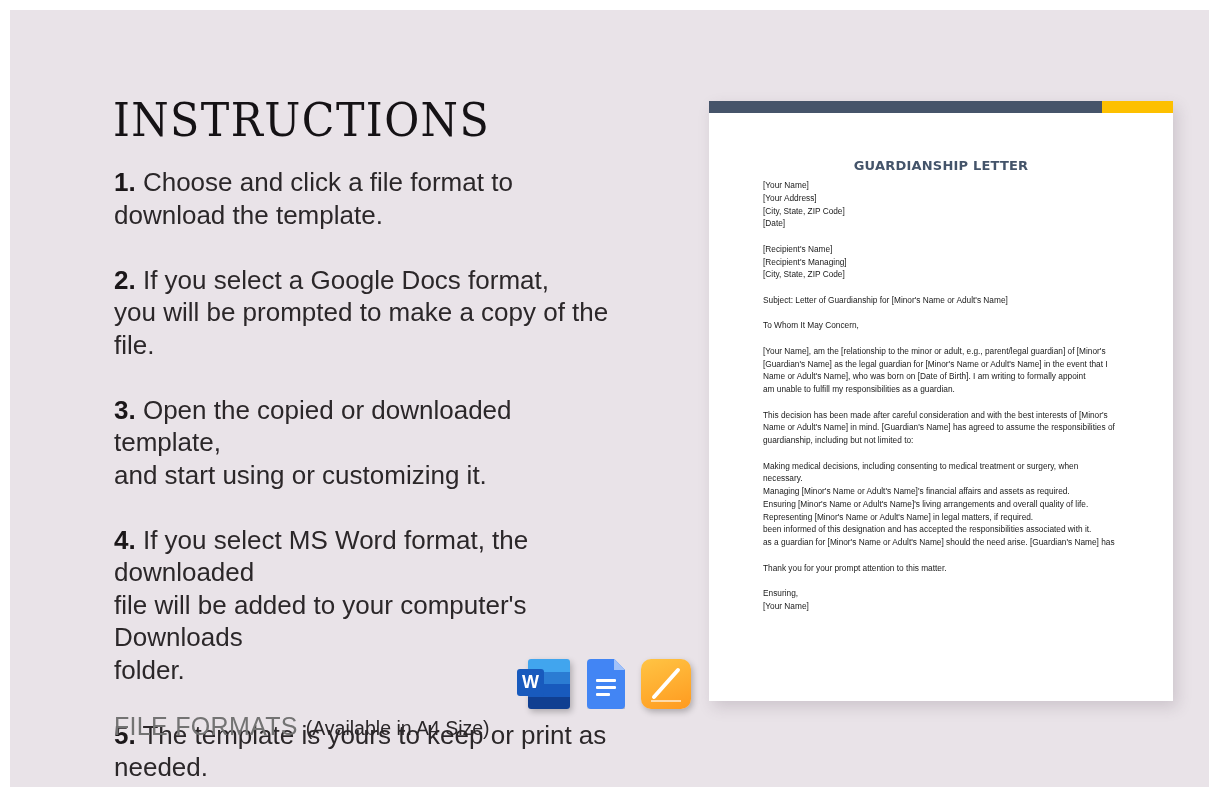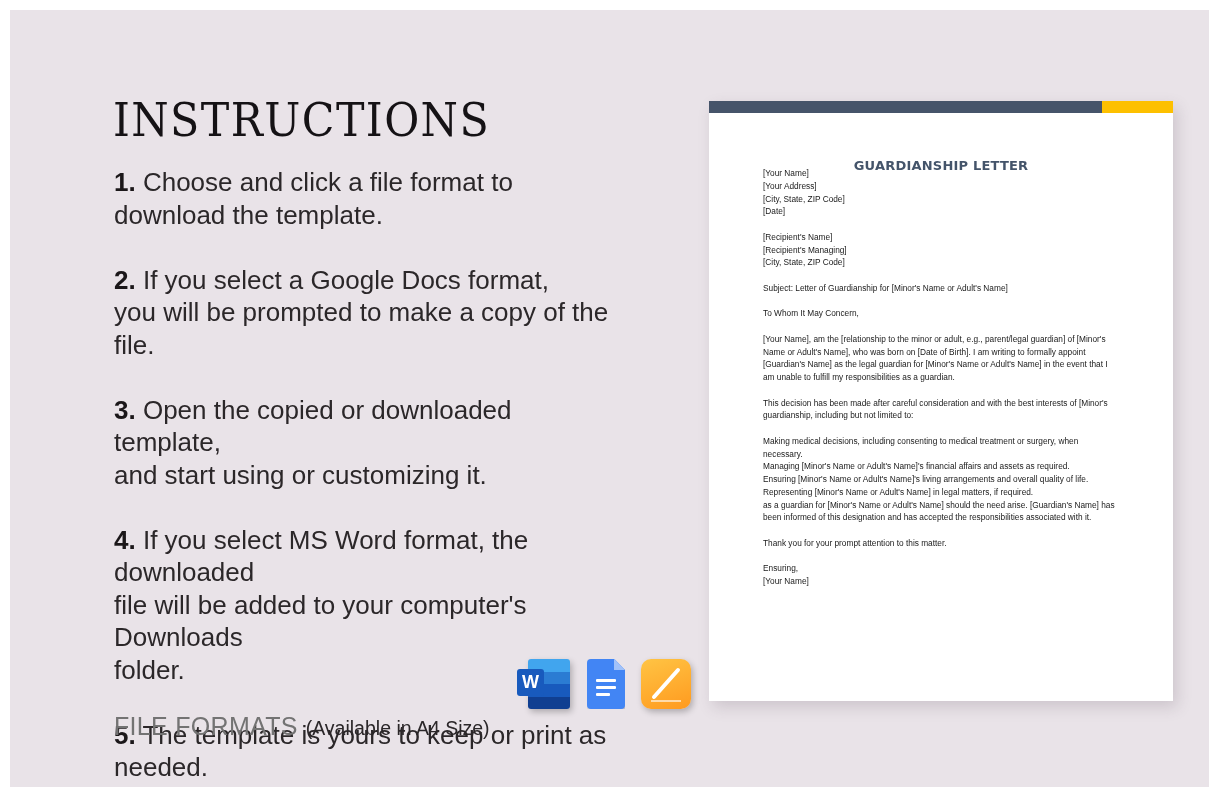--- a/index.html
+++ b/index.html
@@ -66,21 +66,21 @@
     box-shadow: 4px 6px 14px rgba(80,60,80,0.18);
   }
   .doc-bar { position: absolute; left: 0; top: 0; width: 100%; height: 12px; background: #46546a; }
   .doc-bar-accent { position: absolute; right: 0; top: 0; width: 71px; height: 12px; background: #fdc000; }
   .doc-title {
     position: absolute; left: 0; width: 100%; top: 57px; text-align: center;
     font-family: "DejaVu Sans", sans-serif; font-weight: bold; font-size: 13px; color: #44546a;
     letter-spacing: 0.2px;
   }
   .doc-body {
-    position: absolute; left: 54px; top: 66px; width: 365px;
+    position: absolute; left: 54px; top: 78px; width: 365px;
     font-family: "Liberation Sans", sans-serif; font-size: 8.3px; line-height: 12.75px; color: #1a1a1a;
   }
   .doc-body .line { white-space: nowrap; height: 12.75px; }
   .doc-body .gap { height: 12.75px; }
 </style>
 </head>
 <body>
 
 <div class="panel"></div>
 
@@ -139,33 +139,34 @@
       <div class="gap"></div>
       <div class="line">[Recipient's Name]</div>
       <div class="line">[Recipient's Managing]</div>
       <div class="line">[City, State, ZIP Code]</div>
       <div class="gap"></div>
       <div class="line">Subject: Letter of Guardianship for [Minor's Name or Adult's Name]</div>
       <div class="gap"></div>
       <div class="line">To Whom It May Concern,</div>
       <div class="gap"></div>
       <div class="line">[Your Name], am the [relationship to the minor or adult, e.g., parent/legal guardian] of [Minor's</div>
+      <div class="line">[Guardian's Name] as the legal guardian for [Minor's Name or Adult's Name] in the event that I</div>
       <div class="line">Name or Adult's Name], who was born on [Date of Birth]. I am writing to formally appoint</div>
-      <div class="line">[Guardian's Name] as the legal guardian for [Minor's Name or Adult's Name] in the event that I</div>
       <div class="line">am unable to fulfill my responsibilities as a guardian.</div>
       <div class="gap"></div>
       <div class="line">This decision has been made after careful consideration and with the best interests of [Minor's</div>
+      <div class="line">Name or Adult's Name] in mind. [Guardian's Name] has agreed to assume the responsibilities of</div>
       <div class="line">guardianship, including but not limited to:</div>
       <div class="gap"></div>
       <div class="line">Making medical decisions, including consenting to medical treatment or surgery, when</div>
       <div class="line">necessary.</div>
       <div class="line">Managing [Minor's Name or Adult's Name]'s financial affairs and assets as required.</div>
       <div class="line">Ensuring [Minor's Name or Adult's Name]'s living arrangements and overall quality of life.</div>
       <div class="line">Representing [Minor's Name or Adult's Name] in legal matters, if required.</div>
+      <div class="line">been informed of this designation and has accepted the responsibilities associated with it.</div>
       <div class="line">as a guardian for [Minor's Name or Adult's Name] should the need arise. [Guardian's Name] has</div>
-      <div class="line">been informed of this designation and has accepted the responsibilities associated with it.</div>
       <div class="gap"></div>
       <div class="line">Thank you for your prompt attention to this matter.</div>
       <div class="gap"></div>
       <div class="line">Ensuring,</div>
       <div class="line">[Your Name]</div>
     </div>
 </div>
 
 </body></html>

